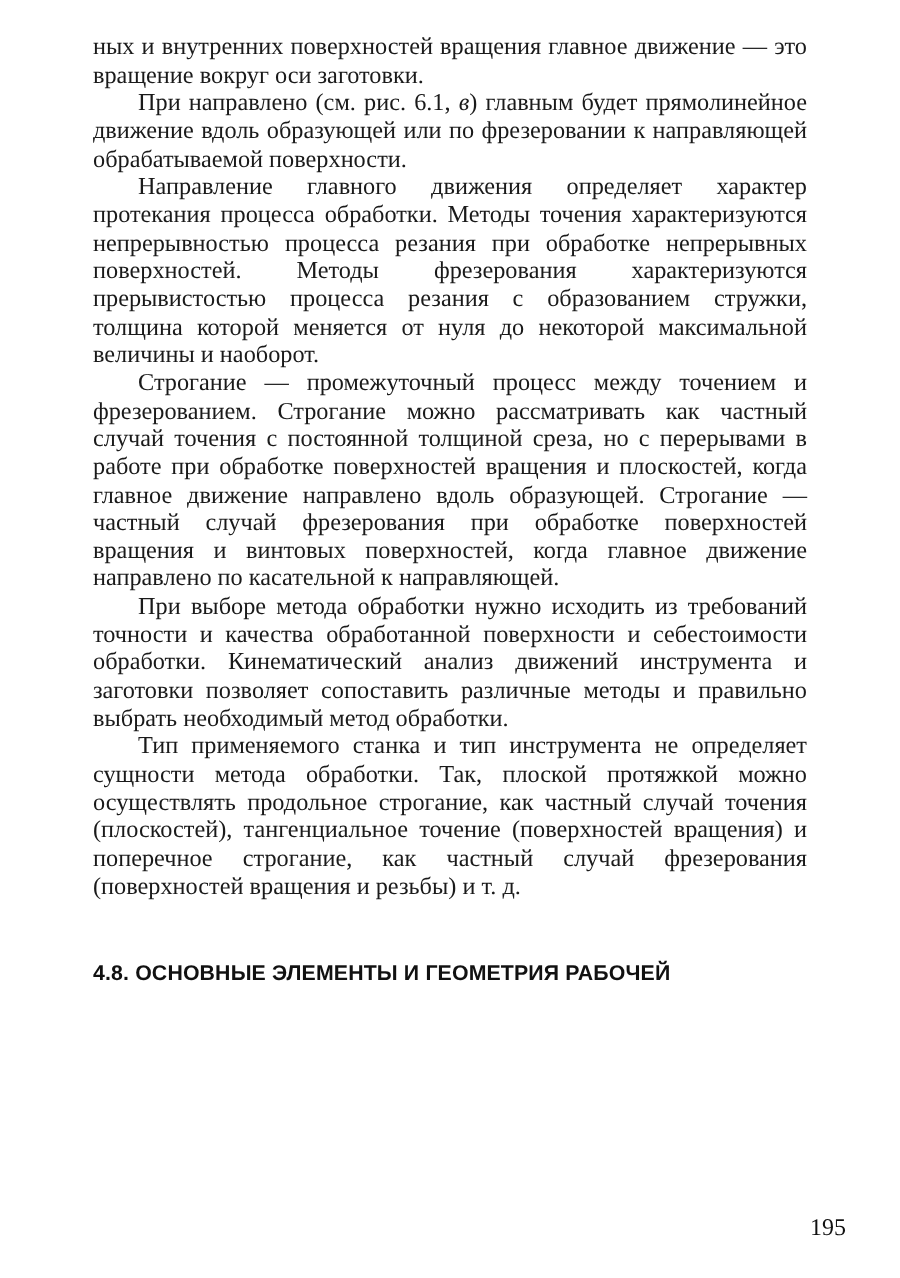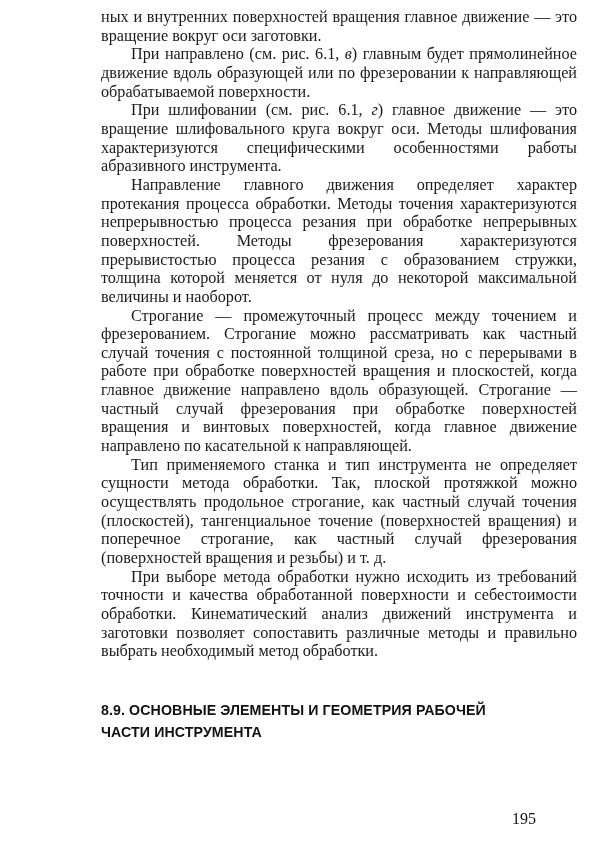--- a/index.html
+++ b/index.html
@@ -1,73 +1,70 @@
 <!DOCTYPE html>
 <html><head>
   <meta charset="utf-8">
   <style>
     html, body { margin: 0; padding: 0; background: #ffffff; }
     body { width: 600px; height: 852px; position: relative; overflow: hidden; }
     .page {
       position: absolute;
       left: 62px;
-      top: 8px;
+      top: 22px;
       width: 476px;
       color: #1a1a1a;
       font-family: "Liberation Serif", "DejaVu Serif", serif;
       font-size: 16.2px;
       line-height: 18.65px;
-      margin-left: 39px;
     }
     .para {
       margin: 0;
       text-align: justify;
       text-indent: 30px;
       hyphens: manual;
     }
     .para.cont { text-indent: 0; }
     .heading {
       margin: 38px 0 0 0;
       font-family: "Liberation Sans", "DejaVu Sans", sans-serif;
       font-weight: bold;
       font-size: 14.2px;
       line-height: 22px;
       letter-spacing: 0.1px;
       color: #111;
     }
     .i { font-style: italic; }
     .page-number {
       position: absolute;
-      left: 512px;
+      left: 540px;
       top: 810px;
       font-family: "Liberation Serif", "DejaVu Serif", serif;
       font-size: 16px;
       color: #111;
     }
   </style>
 </head>
 <body>
 
 <div class="page">
 
   <p class="para cont">ных и внутренних поверхностей вращения главное движение — это вращение вокруг оси заготовки.</p>
 
 
   <p class="para"><span>При направлено (см. рис. 6.1, </span><span class="i">в</span><span>) главным будет прямолинейное движение вдоль образующей или по фрезеровании к направляющей обрабатываемой поверхности.</span></p>
 
-  <p class="para"><span>При шлифовании (см. рис. 6.1, </span><span class="i">г</span><span>) главное движение — это вращение шлифовального круга вокруг оси. Методы шлифования характеризуются специфическими особенностями работы абразивного инструмента.</span></p>
 
   <p class="para">Направление главного движения определяет характер протекания процесса обработки. Методы точения характеризуются непрерывностью процесса резания при обработке непрерывных поверхностей. Методы фрезерования характеризуются прерывистостью процесса резания с образованием стружки, толщина которой меняется от нуля до некоторой максимальной величины и наоборот.</p>
 
   <p class="para">Строгание — промежуточный процесс между точением и фрезерованием. Строгание можно рассматривать как частный случай точения с постоянной толщиной среза, но с перерывами в работе при обработке поверхностей вращения и плоскостей, когда главное движение направлено вдоль образующей. Строгание — частный случай фрезерования при обработке поверхностей вращения и винтовых поверхностей, когда главное движение направлено по касательной к направляющей.</p>
 
+  <p class="para">При выборе метода обработки нужно исходить из требований точности и качества обработанной поверхности и себестоимости обработки. Кинематический анализ движений инструмента и заготовки позволяет сопоставить различные методы и правильно выбрать необходимый метод обработки.</p>
+
   <p class="para">Тип применяемого станка и тип инструмента не определяет сущности метода обработки. Так, плоской протяжкой можно осуществлять продольное строгание, как частный случай точения (плоскостей), тангенциальное точение (поверхностей вращения) и поперечное строгание, как частный случай фрезерования (поверхностей вращения и резьбы) и т. д.</p>
 
-  <p class="para">При выборе метода обработки нужно исходить из требований точности и качества обработанной поверхности и себестоимости обработки. Кинематический анализ движений инструмента и заготовки позволяет сопоставить различные методы и правильно выбрать необходимый метод обработки.</p>
-
   <h2 class="heading">
-    <span>8.9. ОСНОВНЫЕ ЭЛЕМЕНТЫ И ГЕОМЕТРИЯ РАБОЧЕЙ</span><br>
-    <span>ЧАСТИ ИНСТРУМЕНТА</span>
+    <span>4.8. ОСНОВНЫЕ ЭЛЕМЕНТЫ И ГЕОМЕТРИЯ РАБОЧЕЙ</span><br>
   </h2>
 
 </div>
 
 <div class="page-number">195</div>
 
 </body></html>

